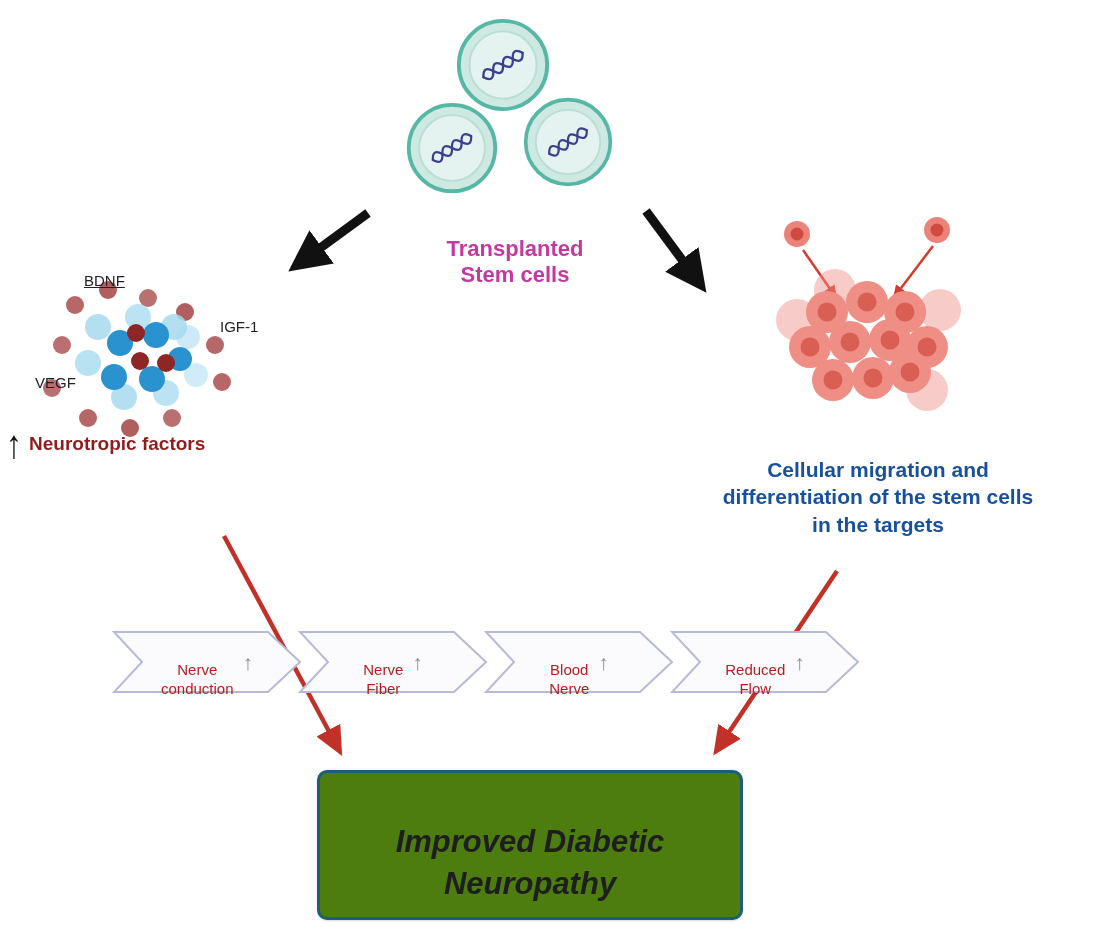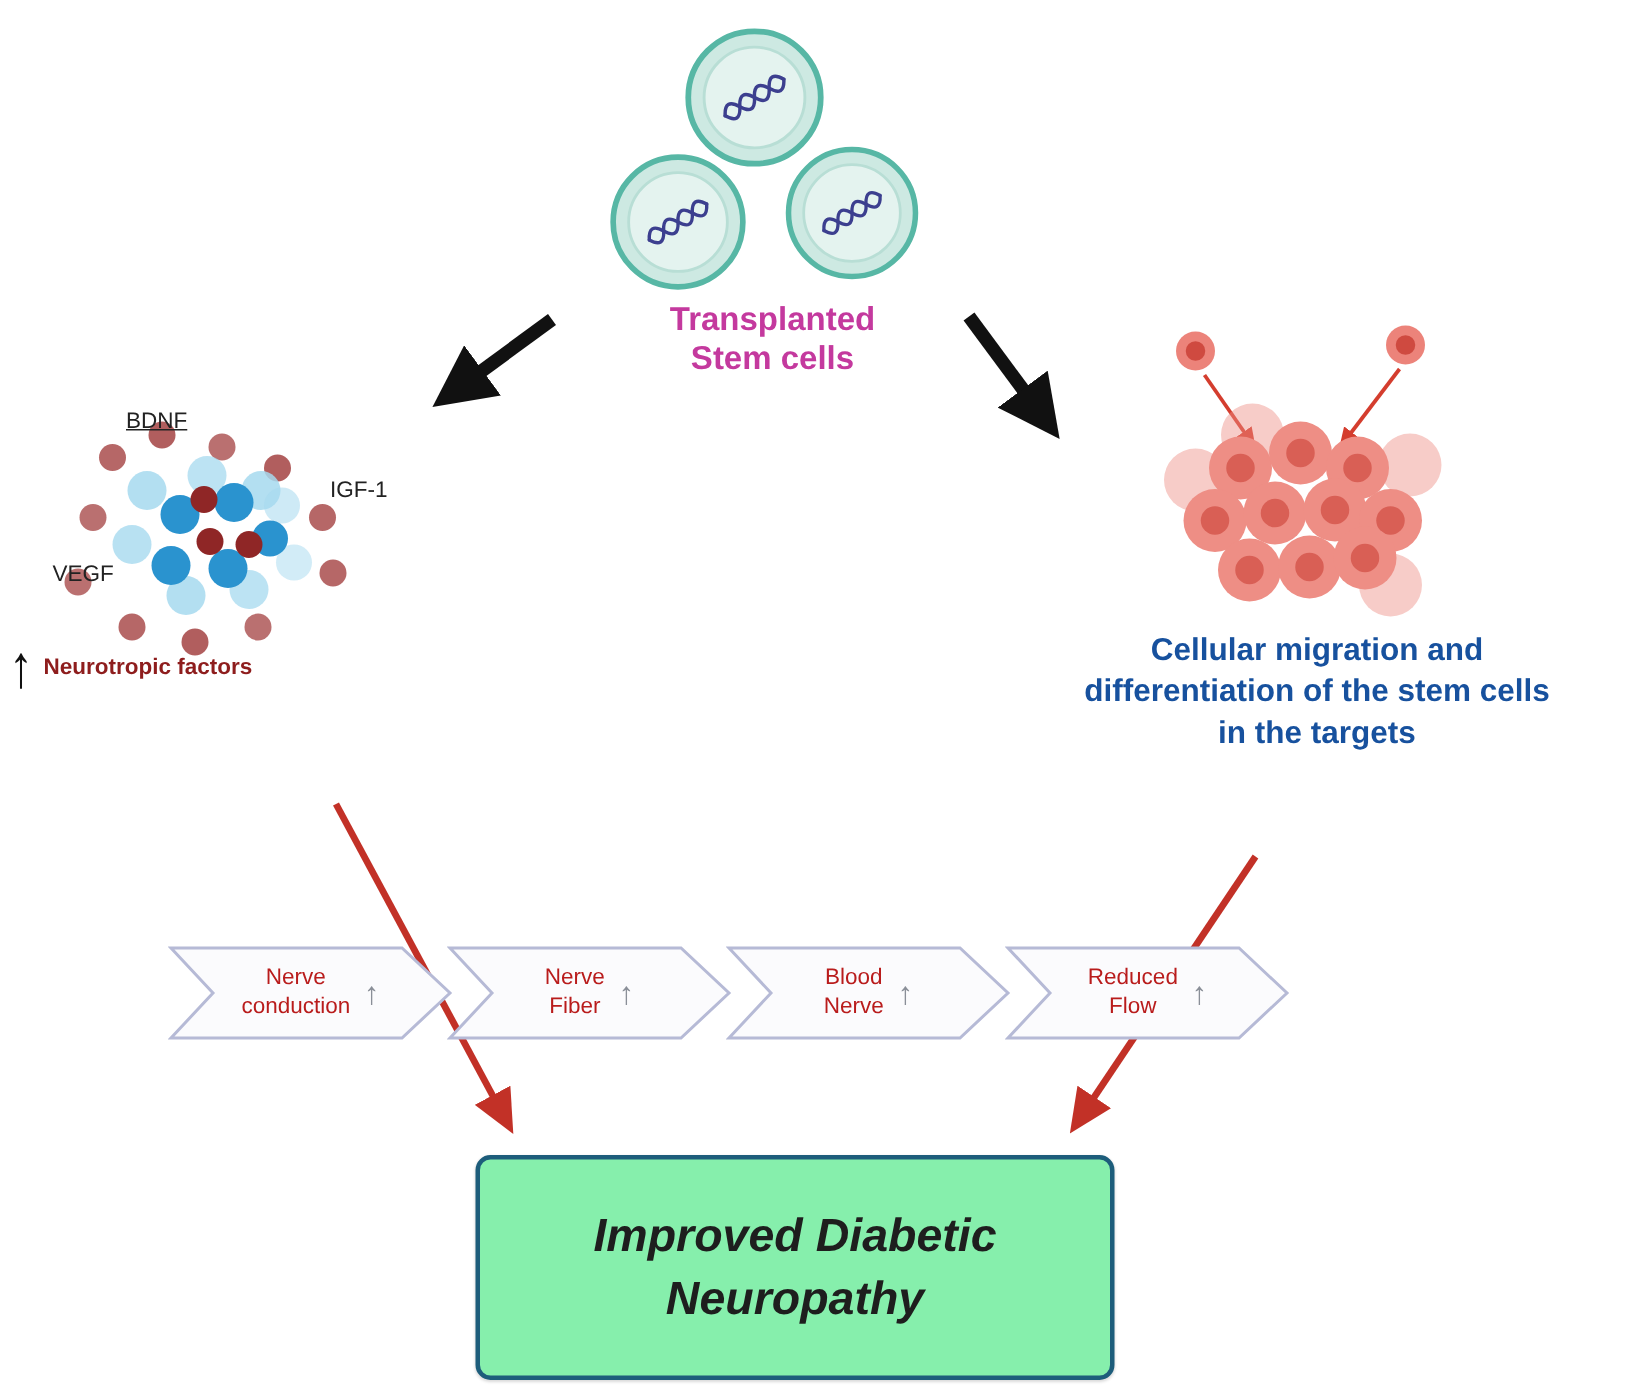--- a/index.html
+++ b/index.html
@@ -14,21 +14,21 @@
     background: #ffffff;
     overflow: hidden;
   }
   .layer {
     position: absolute;
     left: 0; top: 0;
     width: 1097px; height: 932px;
     pointer-events: none;
   }
   .abs { position: absolute; }
-  .pre { white-space: pre-line; }
+  .pre { white-space: pre-line; margin-top: 36px; }
 
   .stem-label {
     left: 380px; top: 200px; width: 270px;
     text-align: center;
     font-size: 22px; font-weight: bold;
     color: #c4399e;
     line-height: 1.18;
   }
   .factor-label {
     font-size: 15px; color: #222222;
@@ -36,21 +36,21 @@
   .neuro-caption-row {
     left: 6px; top: 428px;
     display: flex; align-items: center;
   }
   .up-arrow-big {
     font-size: 32px; font-weight: 900; color: #111111;
     margin-right: 7px; line-height: 1;
     transform: scaleY(1.25);
   }
   .neuro-caption {
-    font-size: 15px; font-weight: bold; color: #8e1d1d;
+    font-size: 19px; font-weight: bold; color: #8e1d1d;
   }
   .migration-caption {
     left: 672px; top: 420px; width: 412px;
     text-align: center;
     font-size: 21px; font-weight: bold; color: #17519e;
     line-height: 1.3;
   }
   .chevron-row {
     left: 112px; top: 630px;
     display: flex;
@@ -69,21 +69,21 @@
   .chevron-label {
     font-size: 15px; color: #b91c1c; text-align: center;
     line-height: 1.25;
   }
   .chevron-up {
     font-size: 21px; font-weight: bold; color: #8a8f98;
     margin-left: 9px; line-height: 1;
   }
   .outcome-box {
     left: 317px; top: 770px; width: 426px; height: 150px;
-    background: #86efac;
+    background: #4d7c0f;
     border: 3px solid #1d5d7b;
     border-radius: 10px;
     display: flex; align-items: center; justify-content: center;
     box-shadow: 0 1px 2px rgba(0,0,0,0.15);
   }
   .outcome-label {
     font-size: 31px; font-weight: bold; font-style: italic;
     color: #1e1e1e; text-align: center;
     line-height: 1.35;
   }

